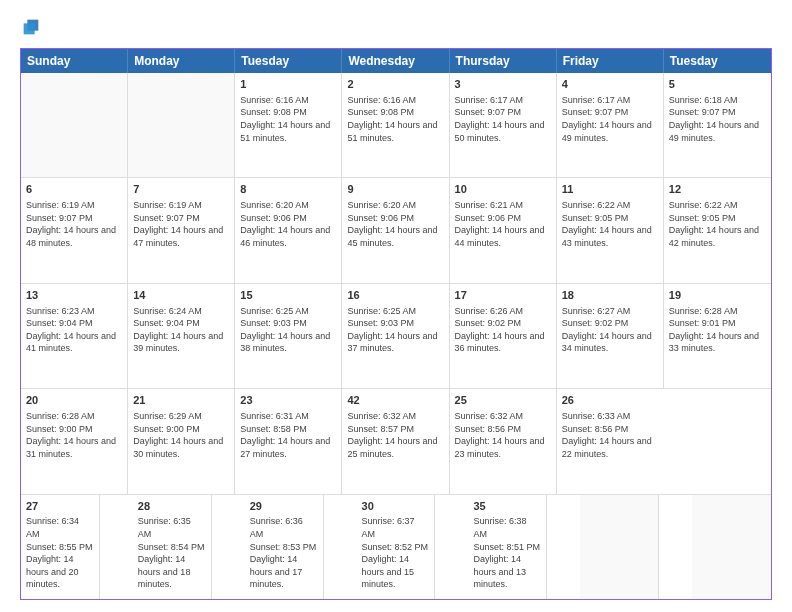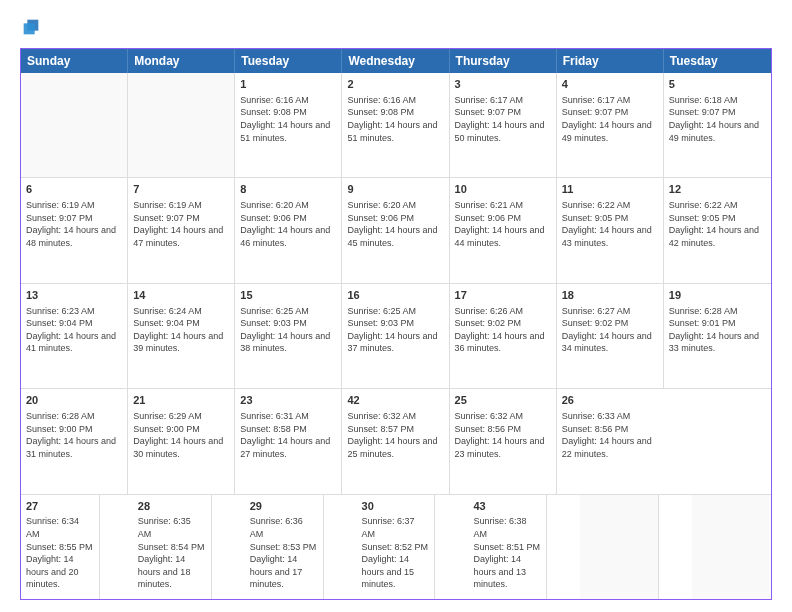--- a/index.html
+++ b/index.html
@@ -255,21 +255,21 @@
           </div>
           <div class="cal-cell">
             <span class="day-num">29</span>
             <div class="info">Sunrise: 6:36 AM<br>Sunset: 8:53 PM<br>Daylight: 14 hours and 17 minutes.</div>
           </div>
           <div class="cal-cell">
             <span class="day-num">30</span>
             <div class="info">Sunrise: 6:37 AM<br>Sunset: 8:52 PM<br>Daylight: 14 hours and 15 minutes.</div>
           </div>
           <div class="cal-cell">
-            <span class="day-num">43</span>
+            <span class="day-num">35</span>
             <div class="info">Sunrise: 6:38 AM<br>Sunset: 8:51 PM<br>Daylight: 14 hours and 13 minutes.</div>
           </div>
           <div class="cal-cell empty"></div>
           <div class="cal-cell empty"></div>
         </div>
       </div>
   </div>
 </div>
 
 </body></html>

